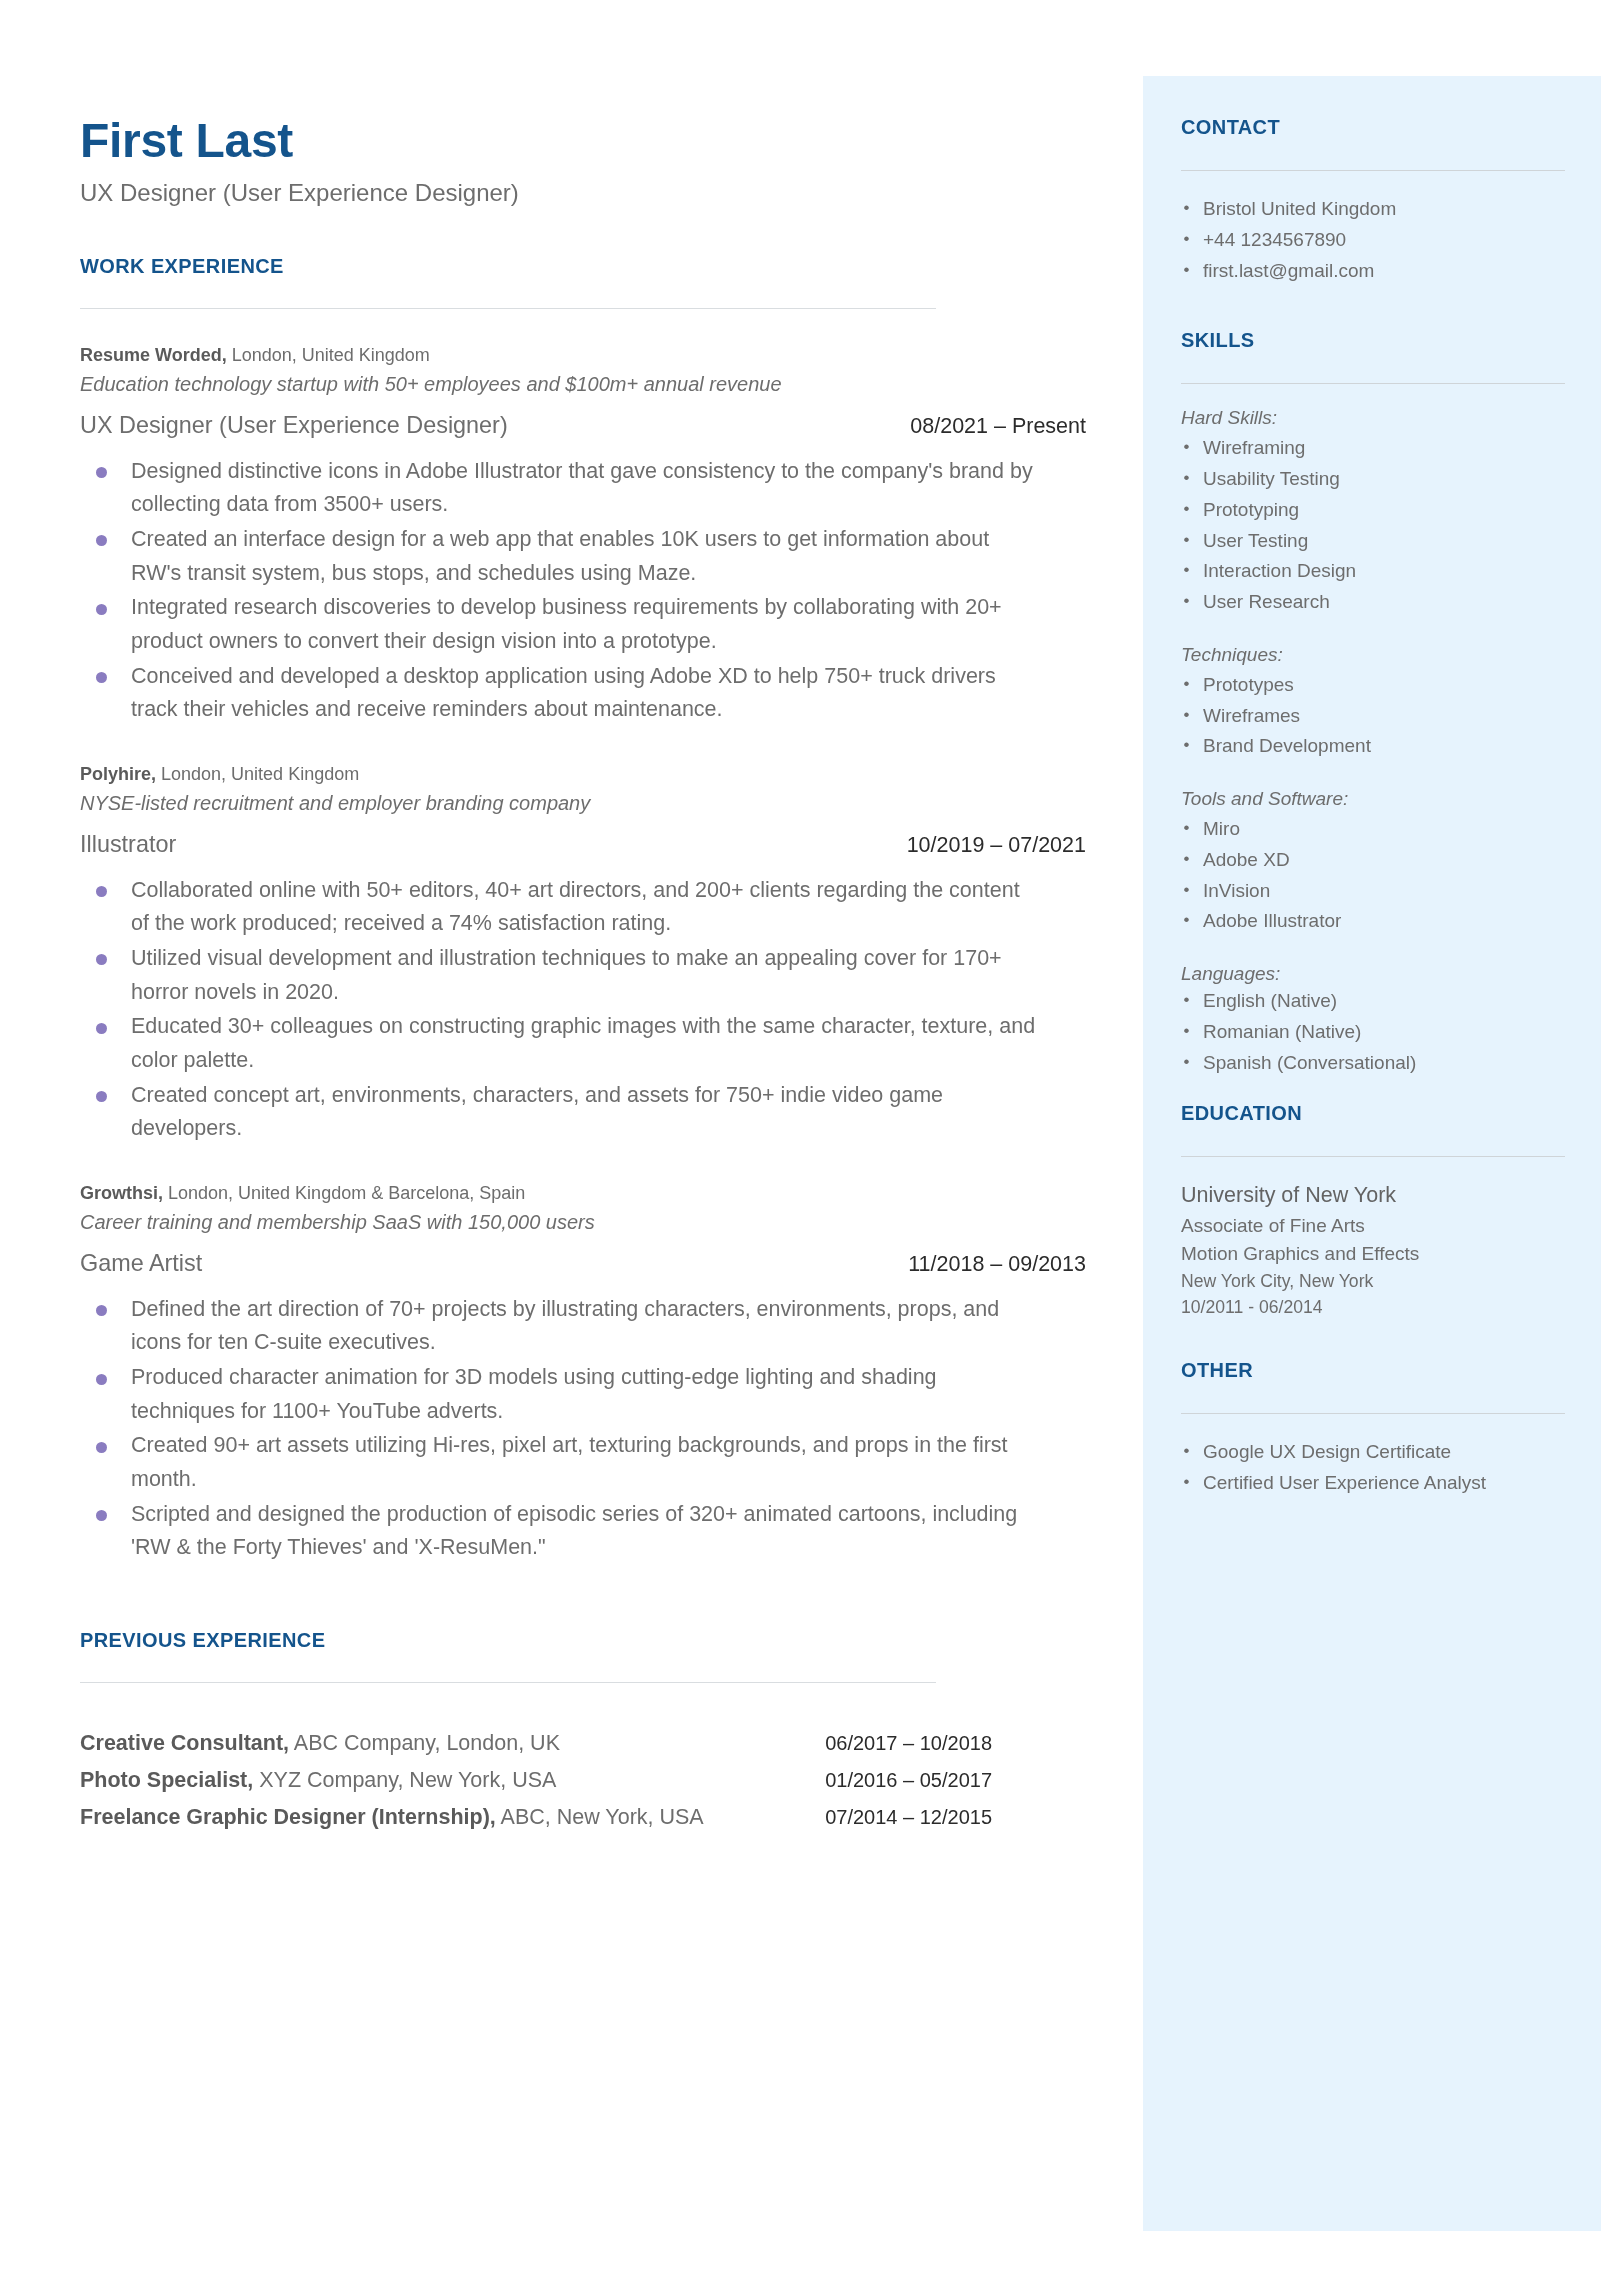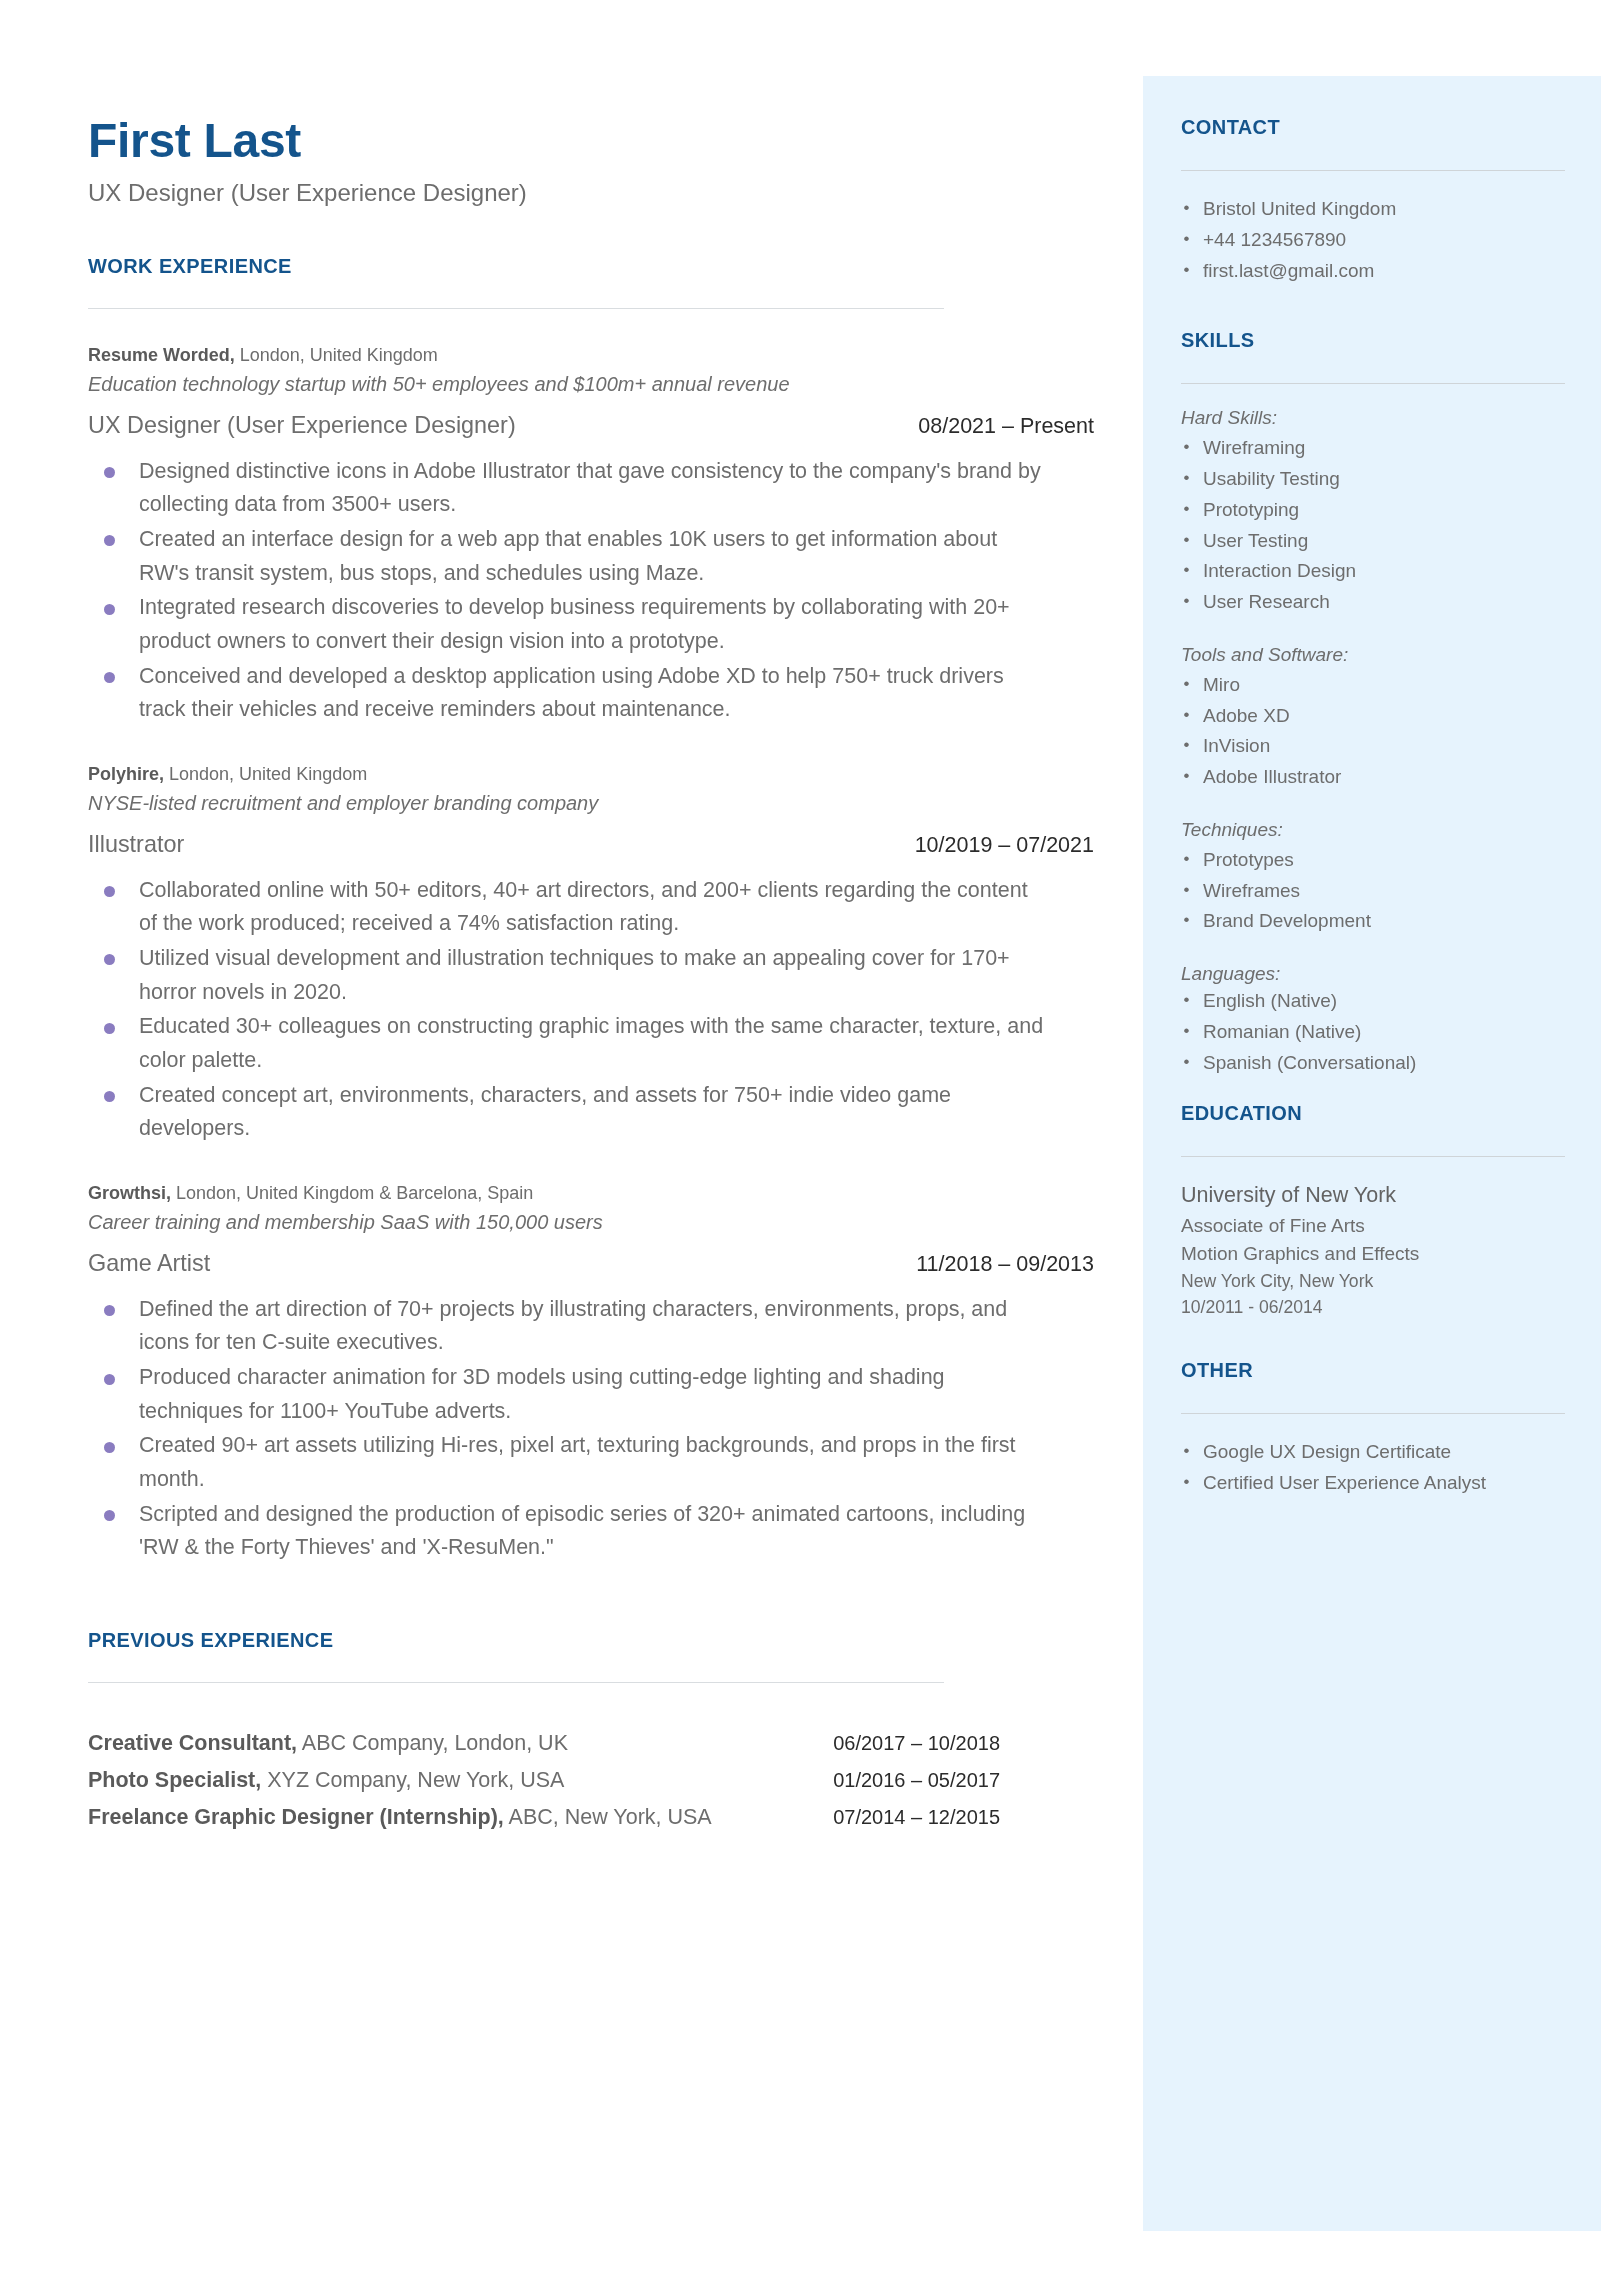--- a/index.html
+++ b/index.html
@@ -79,21 +79,21 @@
     line-height: 1.48;
     color: #6d6d6d;
     font-weight: 300;
   }
   .edu-line.school { font-size: 21.5px; color: #636363; }
   .edu-line.small { font-size: 17.6px; }
 
   
   #main {
     position: absolute;
-    left: 88px;
+    left: 80px;
     top: 0;
     width: 1006px;
   }
   #name {
     color: #14548c;
     font-weight: bold;
     font-size: 48px;
     letter-spacing: -0.3px;
     margin: 0;
     padding-top: 115px;
@@ -225,35 +225,35 @@
         <li>Wireframing</li>
         <li>Usability Testing</li>
         <li>Prototyping</li>
         <li>User Testing</li>
         <li>Interaction Design</li>
         <li>User Research</li>
       </ul>
     </div>
 
     <div class="skills-group">
+      <div class="side-sublabel">Techniques:</div>
+      <ul class="side-list" style="margin-top:3.9px;">
+        <li>Prototypes</li>
+        <li>Wireframes</li>
+        <li>Brand Development</li>
+      </ul>
+    </div>
+
+    <div class="skills-group">
       <div class="side-sublabel">Tools and Software:</div>
       <ul class="side-list" style="margin-top:3.9px;">
         <li>Miro</li>
         <li>Adobe XD</li>
         <li>InVision</li>
         <li>Adobe Illustrator</li>
-      </ul>
-    </div>
-
-    <div class="skills-group">
-      <div class="side-sublabel">Techniques:</div>
-      <ul class="side-list" style="margin-top:3.9px;">
-        <li>Prototypes</li>
-        <li>Wireframes</li>
-        <li>Brand Development</li>
       </ul>
     </div>
 
     <div class="skills-group">
       <div class="side-sublabel">Languages:</div>
       <ul class="side-list" style="margin-top:1px;">
         <li>English (Native)</li>
         <li>Romanian (Native)</li>
         <li>Spanish (Conversational)</li>
       </ul>

